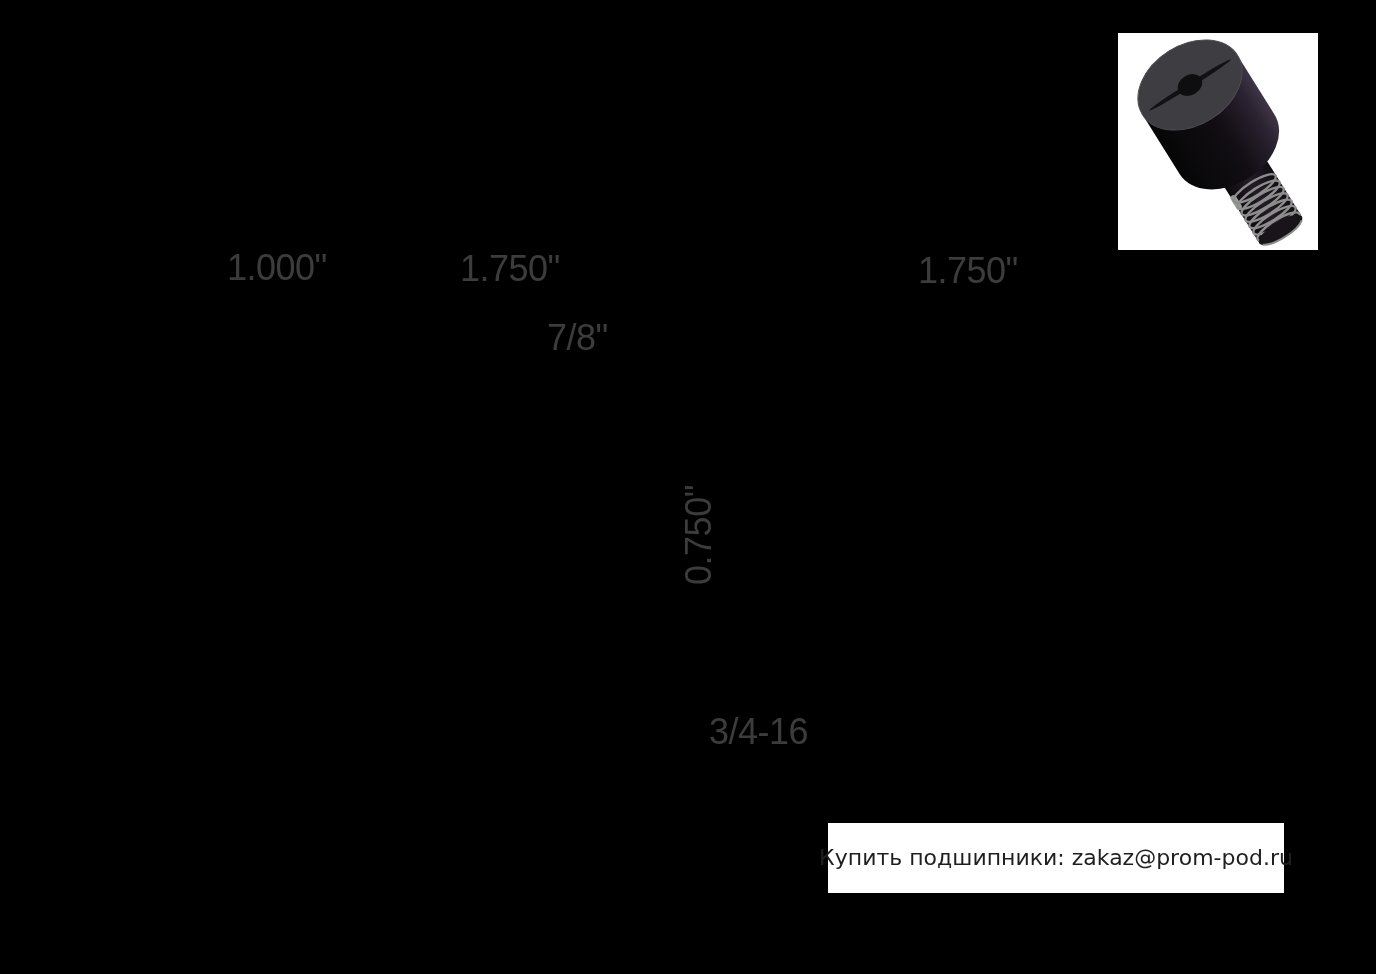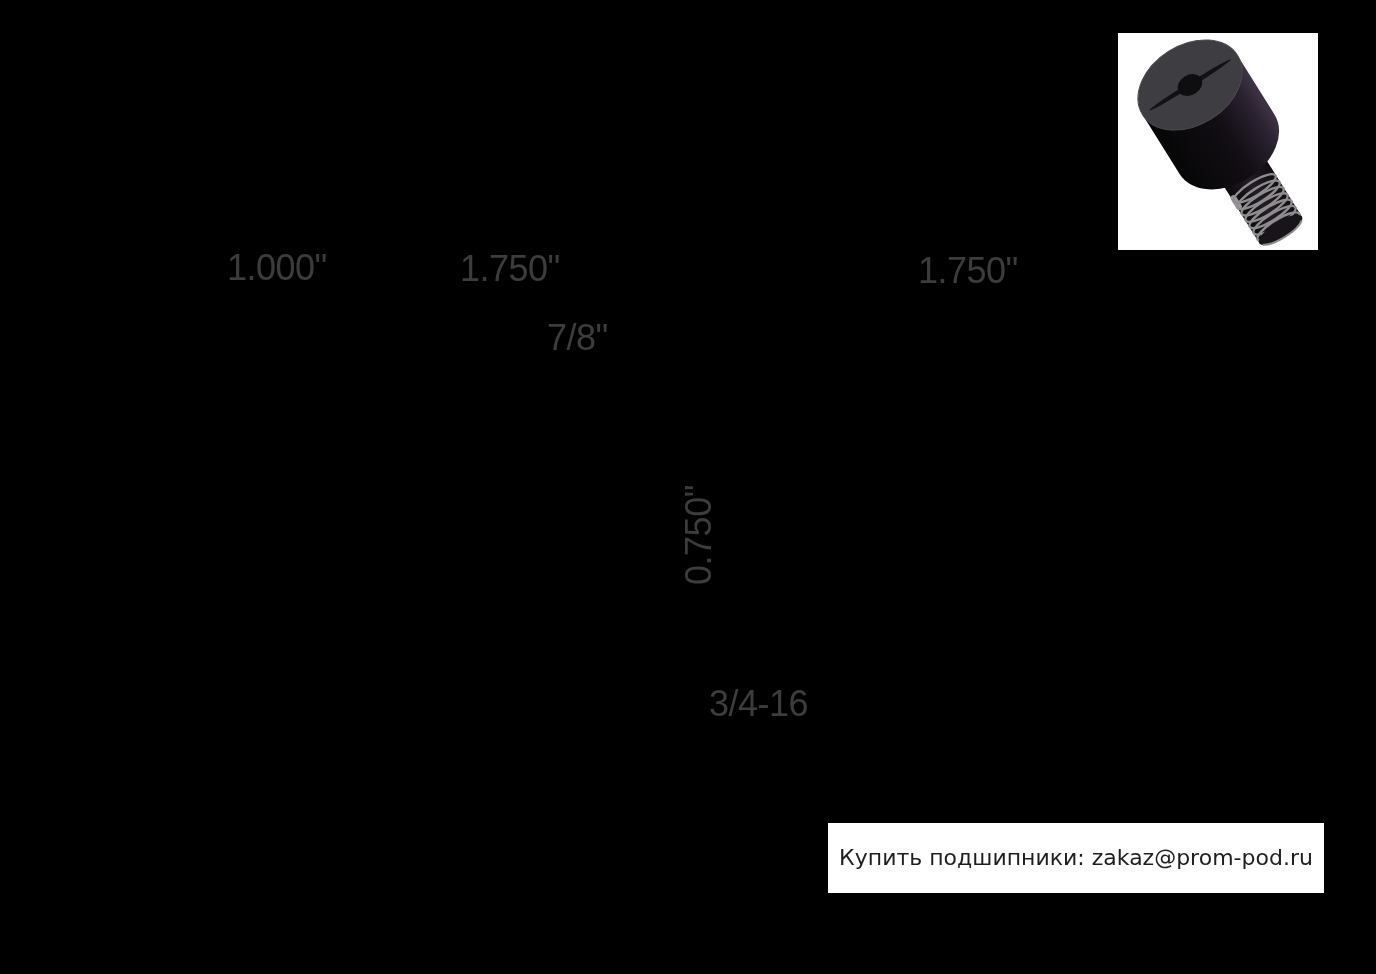--- a/index.html
+++ b/index.html
@@ -29,32 +29,32 @@
     width:100px;height:36px;
     text-align:center;
     transform:rotate(-90deg);
     transform-origin:center center;
   }
   #dim-roller-width{left:227px;top:250px;}
   #dim-roller-dia{left:460px;top:251px;}
   #dim-bearing-width{left:547px;top:320px;}
   #dim-stud-length{left:918px;top:253px;}
   #dim-stud-dia{left:649px;top:517px;}
-  #dim-thread{left:709px;top:686px;}
+  #dim-thread{left:709px;top:714px;}
   .product-thumb{
     position:absolute;
     left:1118px;top:33px;
     width:200px;height:217px;
     background:var(--photo-bg);
   }
   .product-thumb svg{display:block;width:100%;height:100%;}
   .contact-box{
     position:absolute;
     left:828px;top:823px;
-    width:496px;height:70px;
+    width:456px;height:70px;
     background:var(--contact-bg);
     display:flex;align-items:center;justify-content:center;
   }
   .contact-box span{
     font:22px/1.3 "DejaVu Sans",sans-serif;
     color:var(--contact-text);
     white-space:nowrap;
   }
 </style>
 </head>

